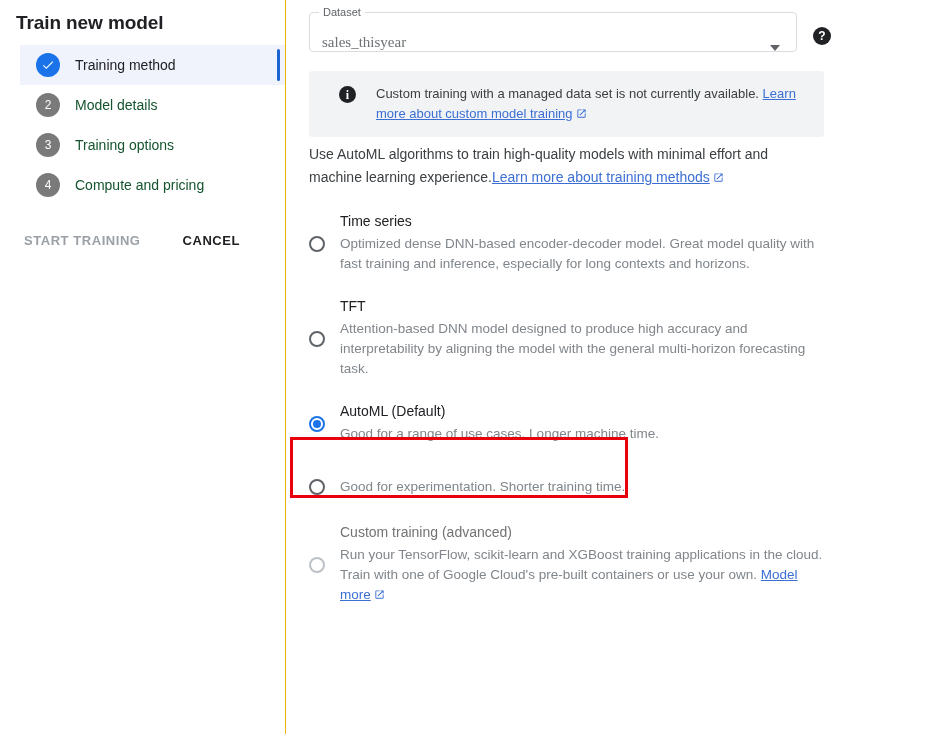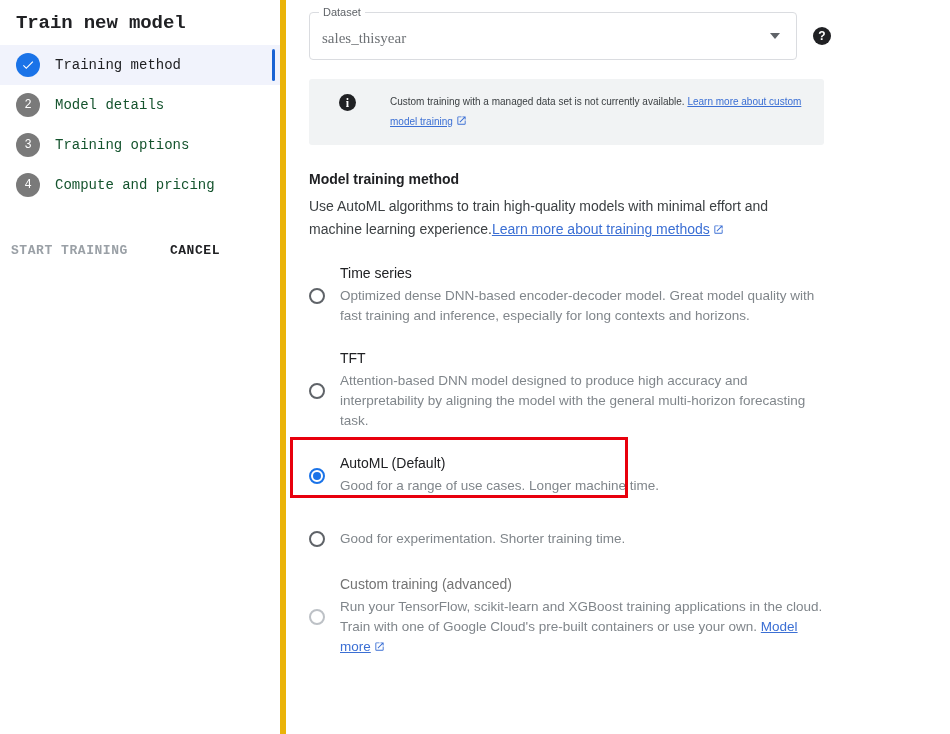--- a/index.html
+++ b/index.html
@@ -19,34 +19,33 @@
     display: flex;
     background: #fff;
   }
 
   
   .sidebar {
     position: relative;
     width: 286px;
     height: 734px;
     background: #ffffff;
-    border-right: 6px solid #eab308;
+    border-right: 1px solid #eab308;
     flex: 0 0 286px;
-    font-family: Liberation Mono, monospace;
   }
   .sidebar-title {
     font-size: 19px;
     font-weight: bold;
     color: #202124;
     letter-spacing: -0.1px;
     padding: 9px 0 0 16px;
     margin: 0;
     line-height: 28px;
   }
-  .step-list { margin-top: 8px; }
+  .step-list { margin-top: 8px; padding-left: 20px; }
   .step {
     position: relative;
     display: flex;
     align-items: center;
     height: 40px;
     padding-left: 16px;
     cursor: pointer;
   }
   .step.active {
     background: #f1f3fc;
@@ -81,22 +80,22 @@
   .step-label {
     font-size: 14px;
     color: #14532d;
     line-height: 20px;
   }
   .step.active .step-label { color: #202124; }
 
   .sidebar-actions {
     display: flex;
     align-items: center;
-    margin-top: 32px;
-    padding-left: 3px;
+    margin-top: 22px;
+    padding-left: 16px;
   }
   .txt-btn {
     background: transparent;
     border: none;
     font-family: inherit;
     font-size: 13px;
     font-weight: bold;
     letter-spacing: 0.55px;
     padding: 6px 8px;
     cursor: pointer;
@@ -118,26 +117,26 @@
   }
 
   
   .field-row {
     display: flex;
     align-items: flex-start;
   }
   .outlined-field {
     position: relative;
     width: 508px;
-    height: 48px;
+    height: 40px;
     border: 1px solid #dadce0;
     border-radius: 4px;
     background: #fff;
     display: flex;
-    align-items: center;
+    align-items: flex-end;
     padding: 0 12px;
     cursor: pointer;
   }
   .outlined-field .legend {
     position: absolute;
     top: -7px;
     left: 9px;
     background: #fff;
     padding: 0 4px;
     font-size: 11px;
@@ -204,22 +203,22 @@
     font-weight: bold;
     font-family: "Liberation Serif", serif;
     display: flex;
     align-items: center;
     justify-content: center;
     flex: 0 0 17px;
     margin-top: 2px;
     line-height: 1;
   }
   .info-text {
-    margin-left: 34px;
-    font-size: 10px;
+    margin-left: 20px;
+    font-size: 13px;
     line-height: 20px;
     color: #3c4043;
   }
 
   a.link {
     color: #3b6fd4;
     text-decoration: underline;
     cursor: pointer;
   }
   .ext-icon {
@@ -363,21 +362,20 @@
       <div class="info-banner">
         <span class="info-dot">i</span>
         <div class="info-text">
           <span>Custom training with a managed data set is not currently available.</span>
           <a class="link"><span>Learn more about custom model training</span></a><span class="ext-icon"><svg width="11" height="11" viewBox="0 0 24 24">
                 <path d="M19 19H5V5h7V3H5a2 2 0 0 0-2 2v14a2 2 0 0 0 2 2h14c1.1 0 2-.9 2-2v-7h-2v7zM14 3v2h3.59l-9.83 9.83 1.41 1.41L19 6.41V10h2V3h-7z" fill="#3b6fd4"></path>
               </svg></span>
         </div>
       </div>
 
-      <div class="section-title">Model training method</div>
       <div class="section-desc">
         <span>Use AutoML algorithms to train high-quality models with minimal effort and machine learning experience.</span><a class="link"><span>Learn more about training methods</span></a><span class="ext-icon"><svg width="11" height="11" viewBox="0 0 24 24">
               <path d="M19 19H5V5h7V3H5a2 2 0 0 0-2 2v14a2 2 0 0 0 2 2h14c1.1 0 2-.9 2-2v-7h-2v7zM14 3v2h3.59l-9.83 9.83 1.41 1.41L19 6.41V10h2V3h-7z" fill="#3b6fd4"></path>
             </svg></span>
       </div>
 
       <div class="radio-group">
 
         <div class="radio-opt">
           <span class="radio"></span>

